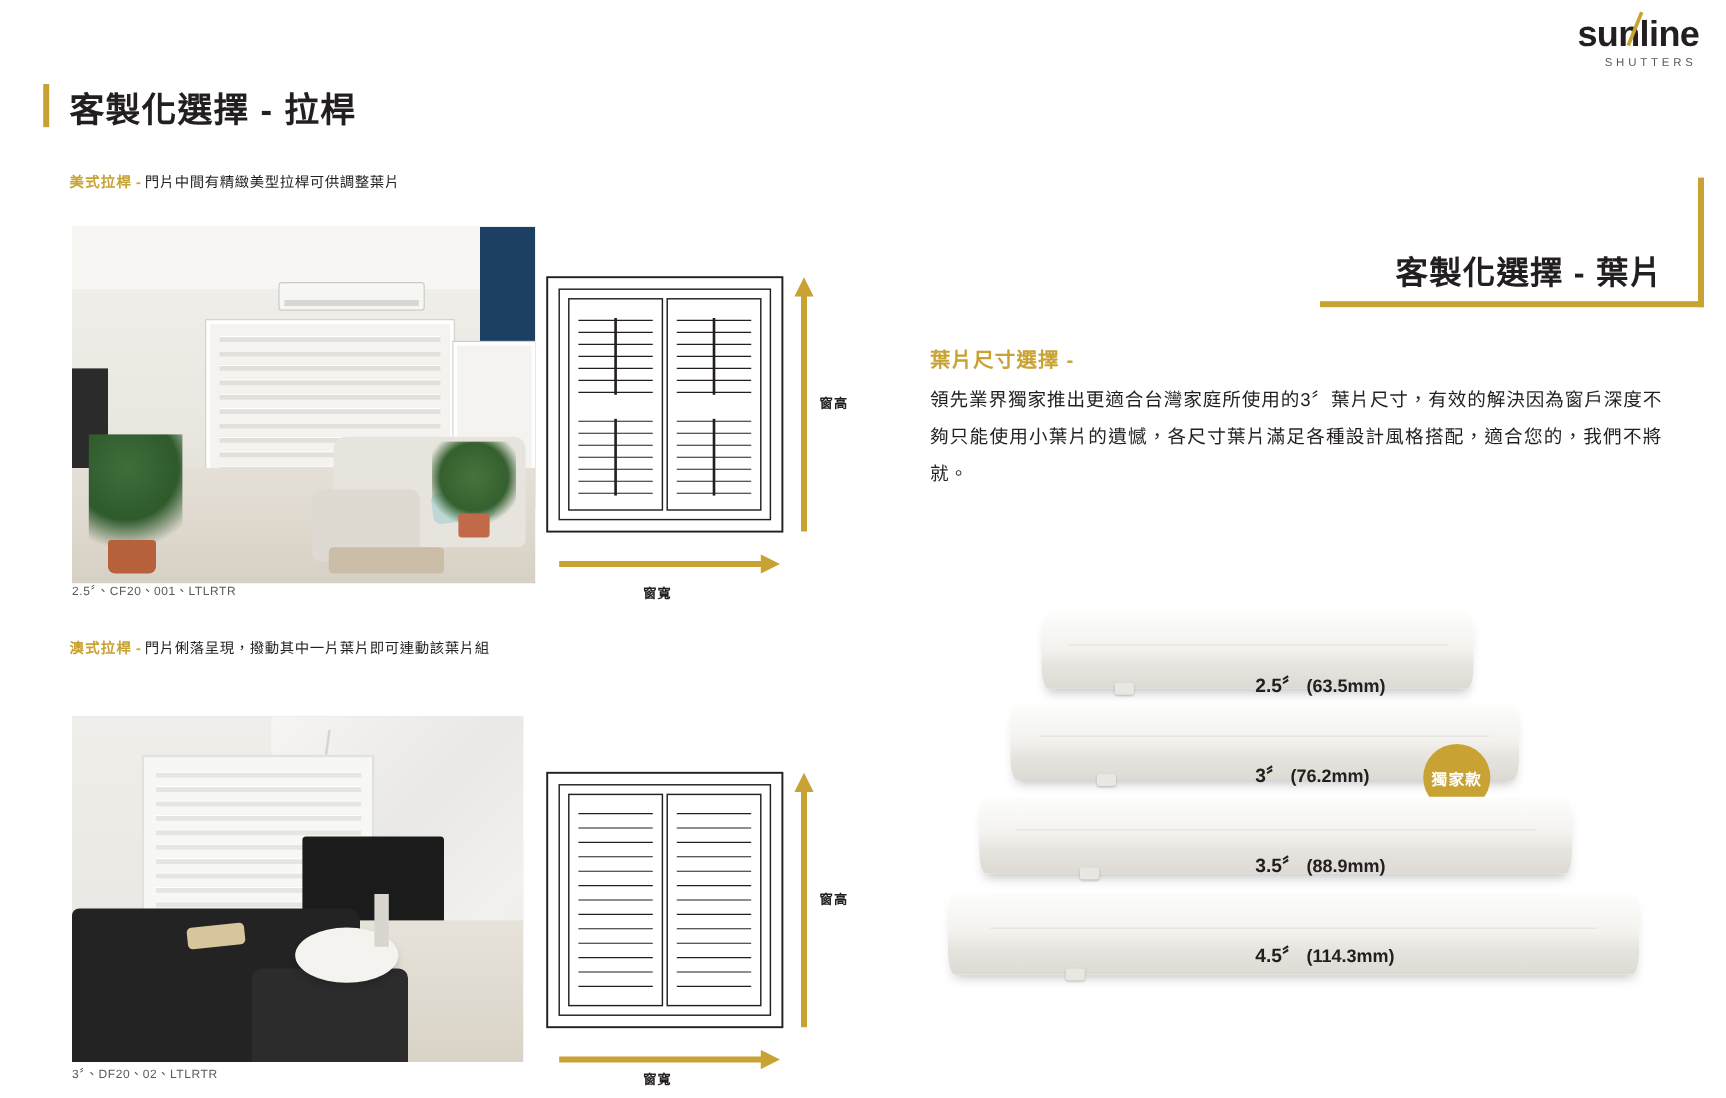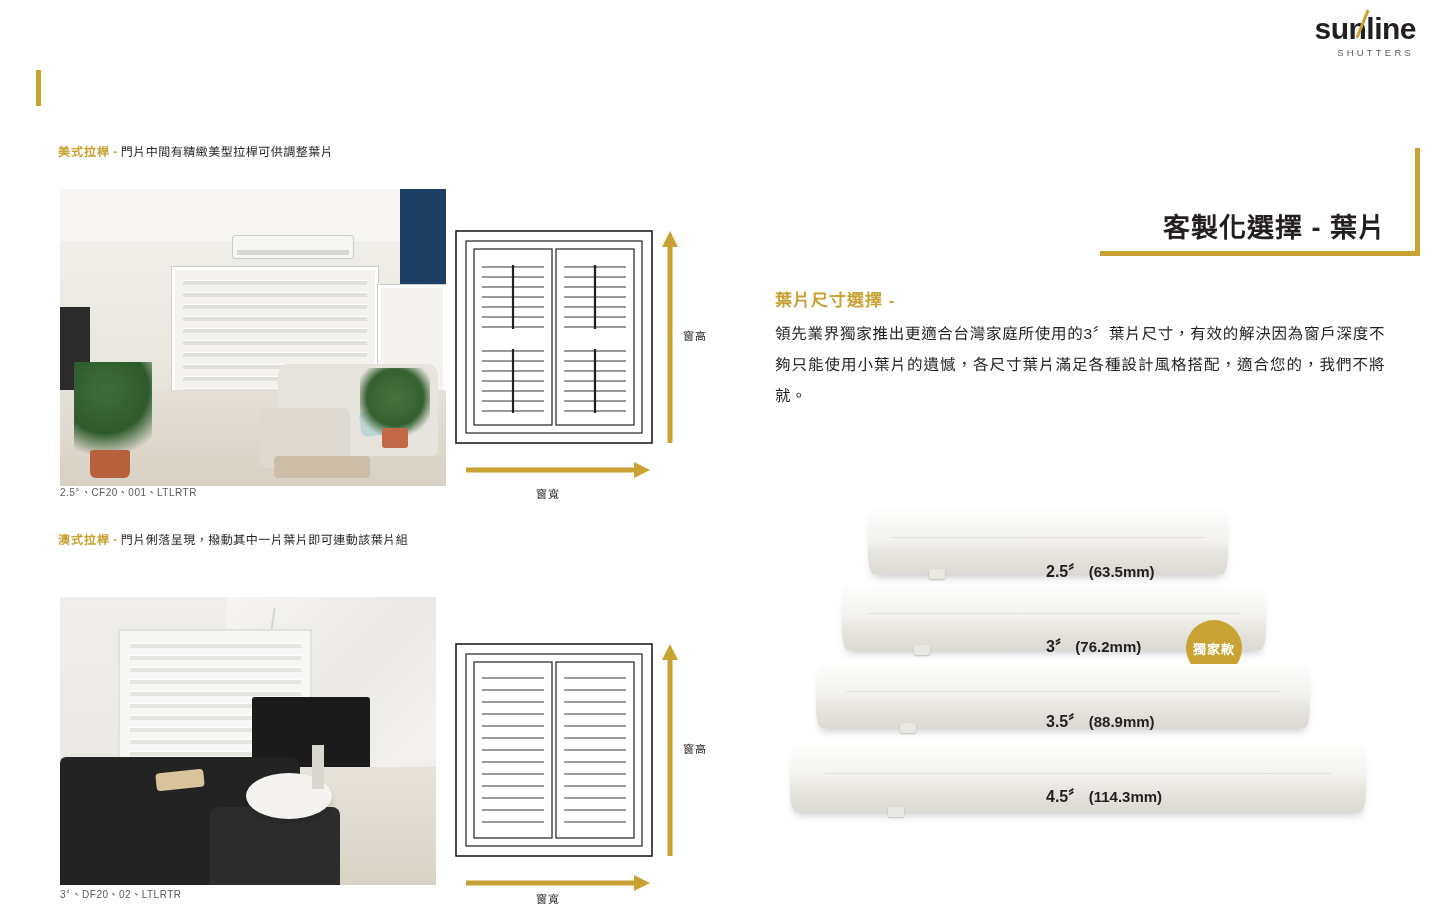--- a/index.html
+++ b/index.html
@@ -146,21 +146,21 @@
   .p2-sofa2 { position:absolute; left:150px; bottom:0; width:130px; height:78px; background:#2c2c2c; border-radius:8px 8px 0 0; }
   .p2-tbl   { position:absolute; left:186px; bottom:66px; width:86px; height:46px; background:#f4f3f0; border-radius:50%; box-shadow:0 4px 6px rgba(0,0,0,.15); }
   .p2-lamp  { position:absolute; left:252px; bottom:96px; width:12px; height:44px; background:#d9d6cf; }
   .p2-tray  { position:absolute; left:96px; bottom:96px; width:48px; height:18px; background:#d8c59c; border-radius:4px; transform:rotate(-6deg); }
 
   
   .diagram { position: absolute; }
   .dim-label {
     position: absolute;
     font-size: 11px;
-    font-weight: 400;
+    font-weight: 700;
     color: #231f20;
     letter-spacing: 1px;
   }
 
   
   .right-head {
     position: absolute;
     right: 18px;
     top: 148px;
     width: 320px;
@@ -271,20 +271,21 @@
 <div class="logo">
   <div class="logo-word">
     <span>sunline</span>
     <span class="logo-slash"></span>
   </div>
   <div class="logo-sub">SHUTTERS</div>
 </div>
 
 <div class="left-head">
   <div class="bar"></div>
+  <div class="txt">客製化選擇 - 拉桿</div>
 </div>
 
 <div class="sub-head" style="left:58px; top:142px;">
   <span class="gold">美式拉桿</span>
   <span class="dash">-</span>
   <span class="desc">門片中間有精緻美型拉桿可供調整葉片</span>
 </div>
 
 <div class="photo" style="left:60px; top:189px; width:386px; height:297px;">
   <div class="p1-wall"></div>

